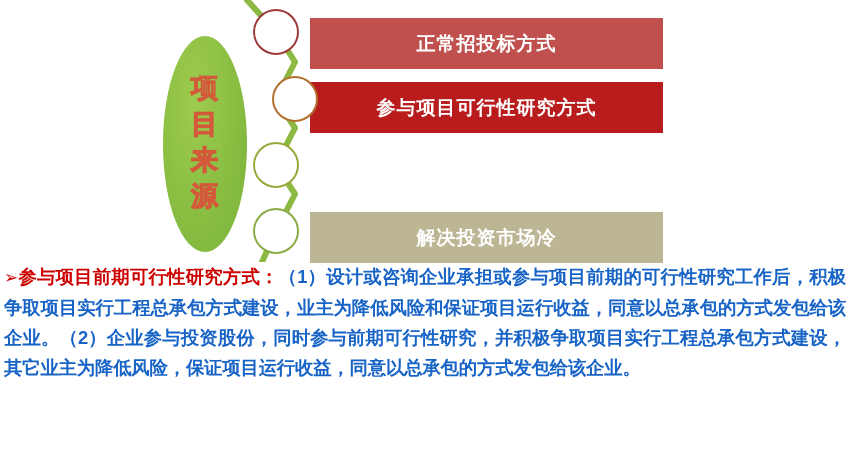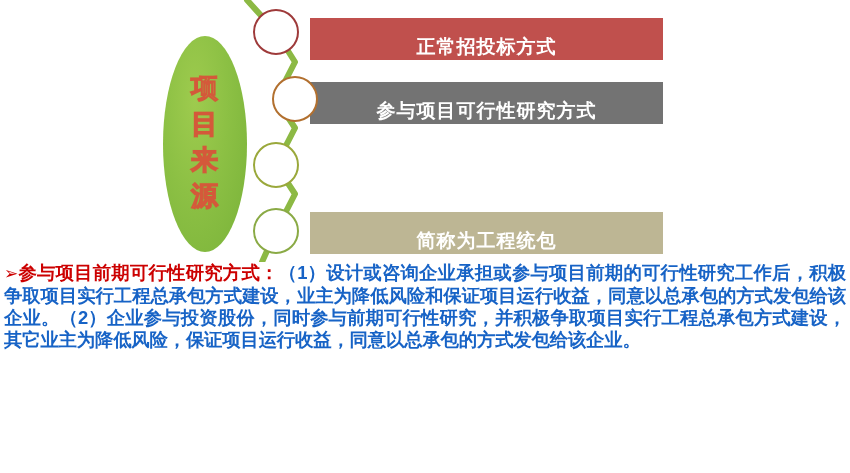--- a/index.html
+++ b/index.html
@@ -38,23 +38,23 @@
     -webkit-text-stroke:1.1px #d4593a;
     text-shadow:0 0 1px #d4593a;
   }
   #ellipse-label span{display:block;}
 
   
   .bar{
     position:absolute;
     left:310px;
     width:353px;
-    height:42px;
+    height:51px;
     display:flex;
-    align-items:flex-end;
+    align-items:center;
     justify-content:center;
   }
   .bar-label{
     color:#ffffff;
     font-weight:bold;
     font-size:19px;
     letter-spacing:1px;
     white-space:nowrap;
   }
   #bar-0{top:18px;background:#c0504d;}
@@ -78,21 +78,21 @@
   
   #body-text{
     position:absolute;
     left:0;top:260px;
     width:850px;height:213px;
     padding:2px 4px 0 4px;
     box-sizing:border-box;
   }
   .para{
     font-size:18.4px;
-    line-height:22px;
+    line-height:30px;
     font-weight:bold;
     color:#1763c6;
     text-align:justify;
     text-justify:inter-character;
     letter-spacing:-0.2px;
     margin:0;
   }
   .para + .para{margin-top:1px;}
   .bullet{
     color:#cc0000;
@@ -121,25 +121,25 @@
         <span>项</span>
         <span>目</span>
         <span>来</span>
         <span>源</span>
       </div>
     </div>
 
     <div class="bar" id="bar-0" style="background: rgb(192, 80, 77);">
       <span class="bar-label">正常招投标方式</span>
     </div>
-    <div class="bar" id="bar-1" style="background: #737373; font-family: Liberation Mono, monospace;">
+    <div class="bar" id="bar-1" style="background: #b91c1c; font-family: Liberation Mono, monospace;">
       <span class="bar-label">参与项目可行性研究方式</span>
     </div>
     <div class="bar" id="bar-3" style="background: rgb(189, 182, 148);">
-      <span class="bar-label">简称为工程统包</span>
+      <span class="bar-label">解决投资市场冷</span>
     </div>
 
     <div class="node" id="node-0" style="border-color: rgb(158, 58, 58);"></div>
     <div class="node" id="node-1" style="border-color: rgb(178, 112, 47);"></div>
     <div class="node" id="node-2" style="border-color: rgb(154, 168, 59);"></div>
     <div class="node" id="node-3" style="border-color: rgb(138, 170, 69);"></div>
   </div>
 
   <div id="body-text">
 

